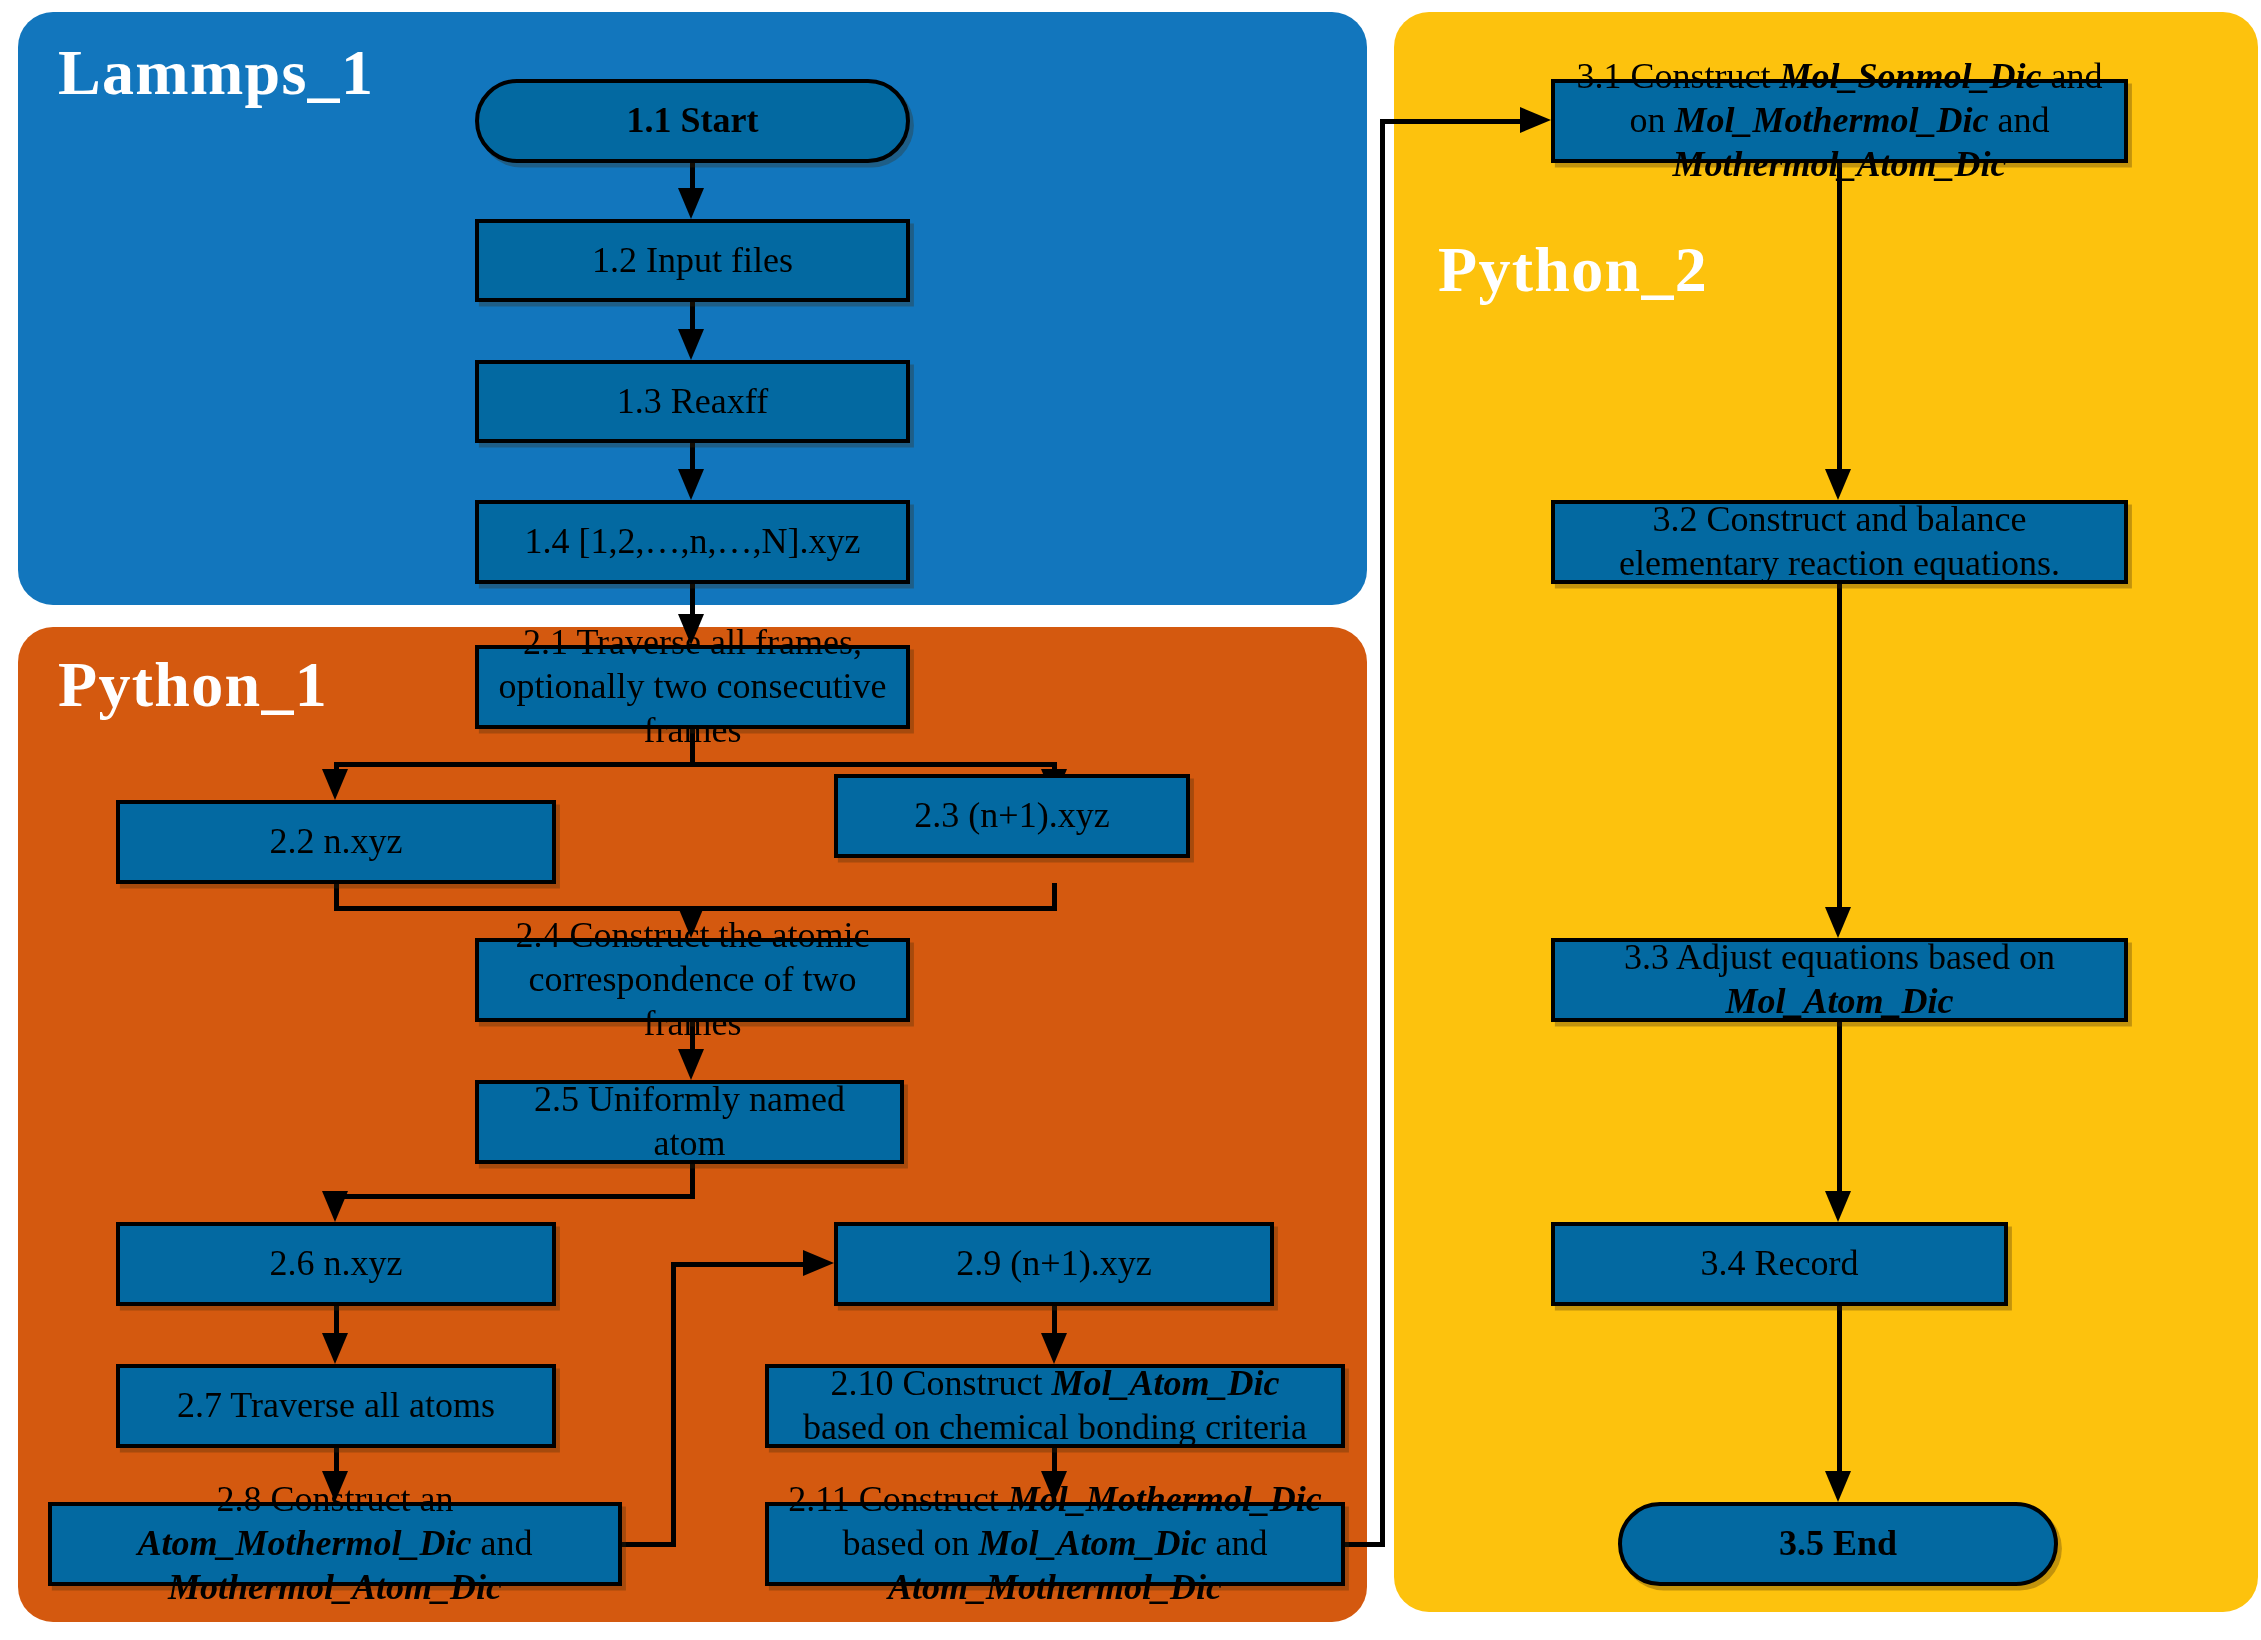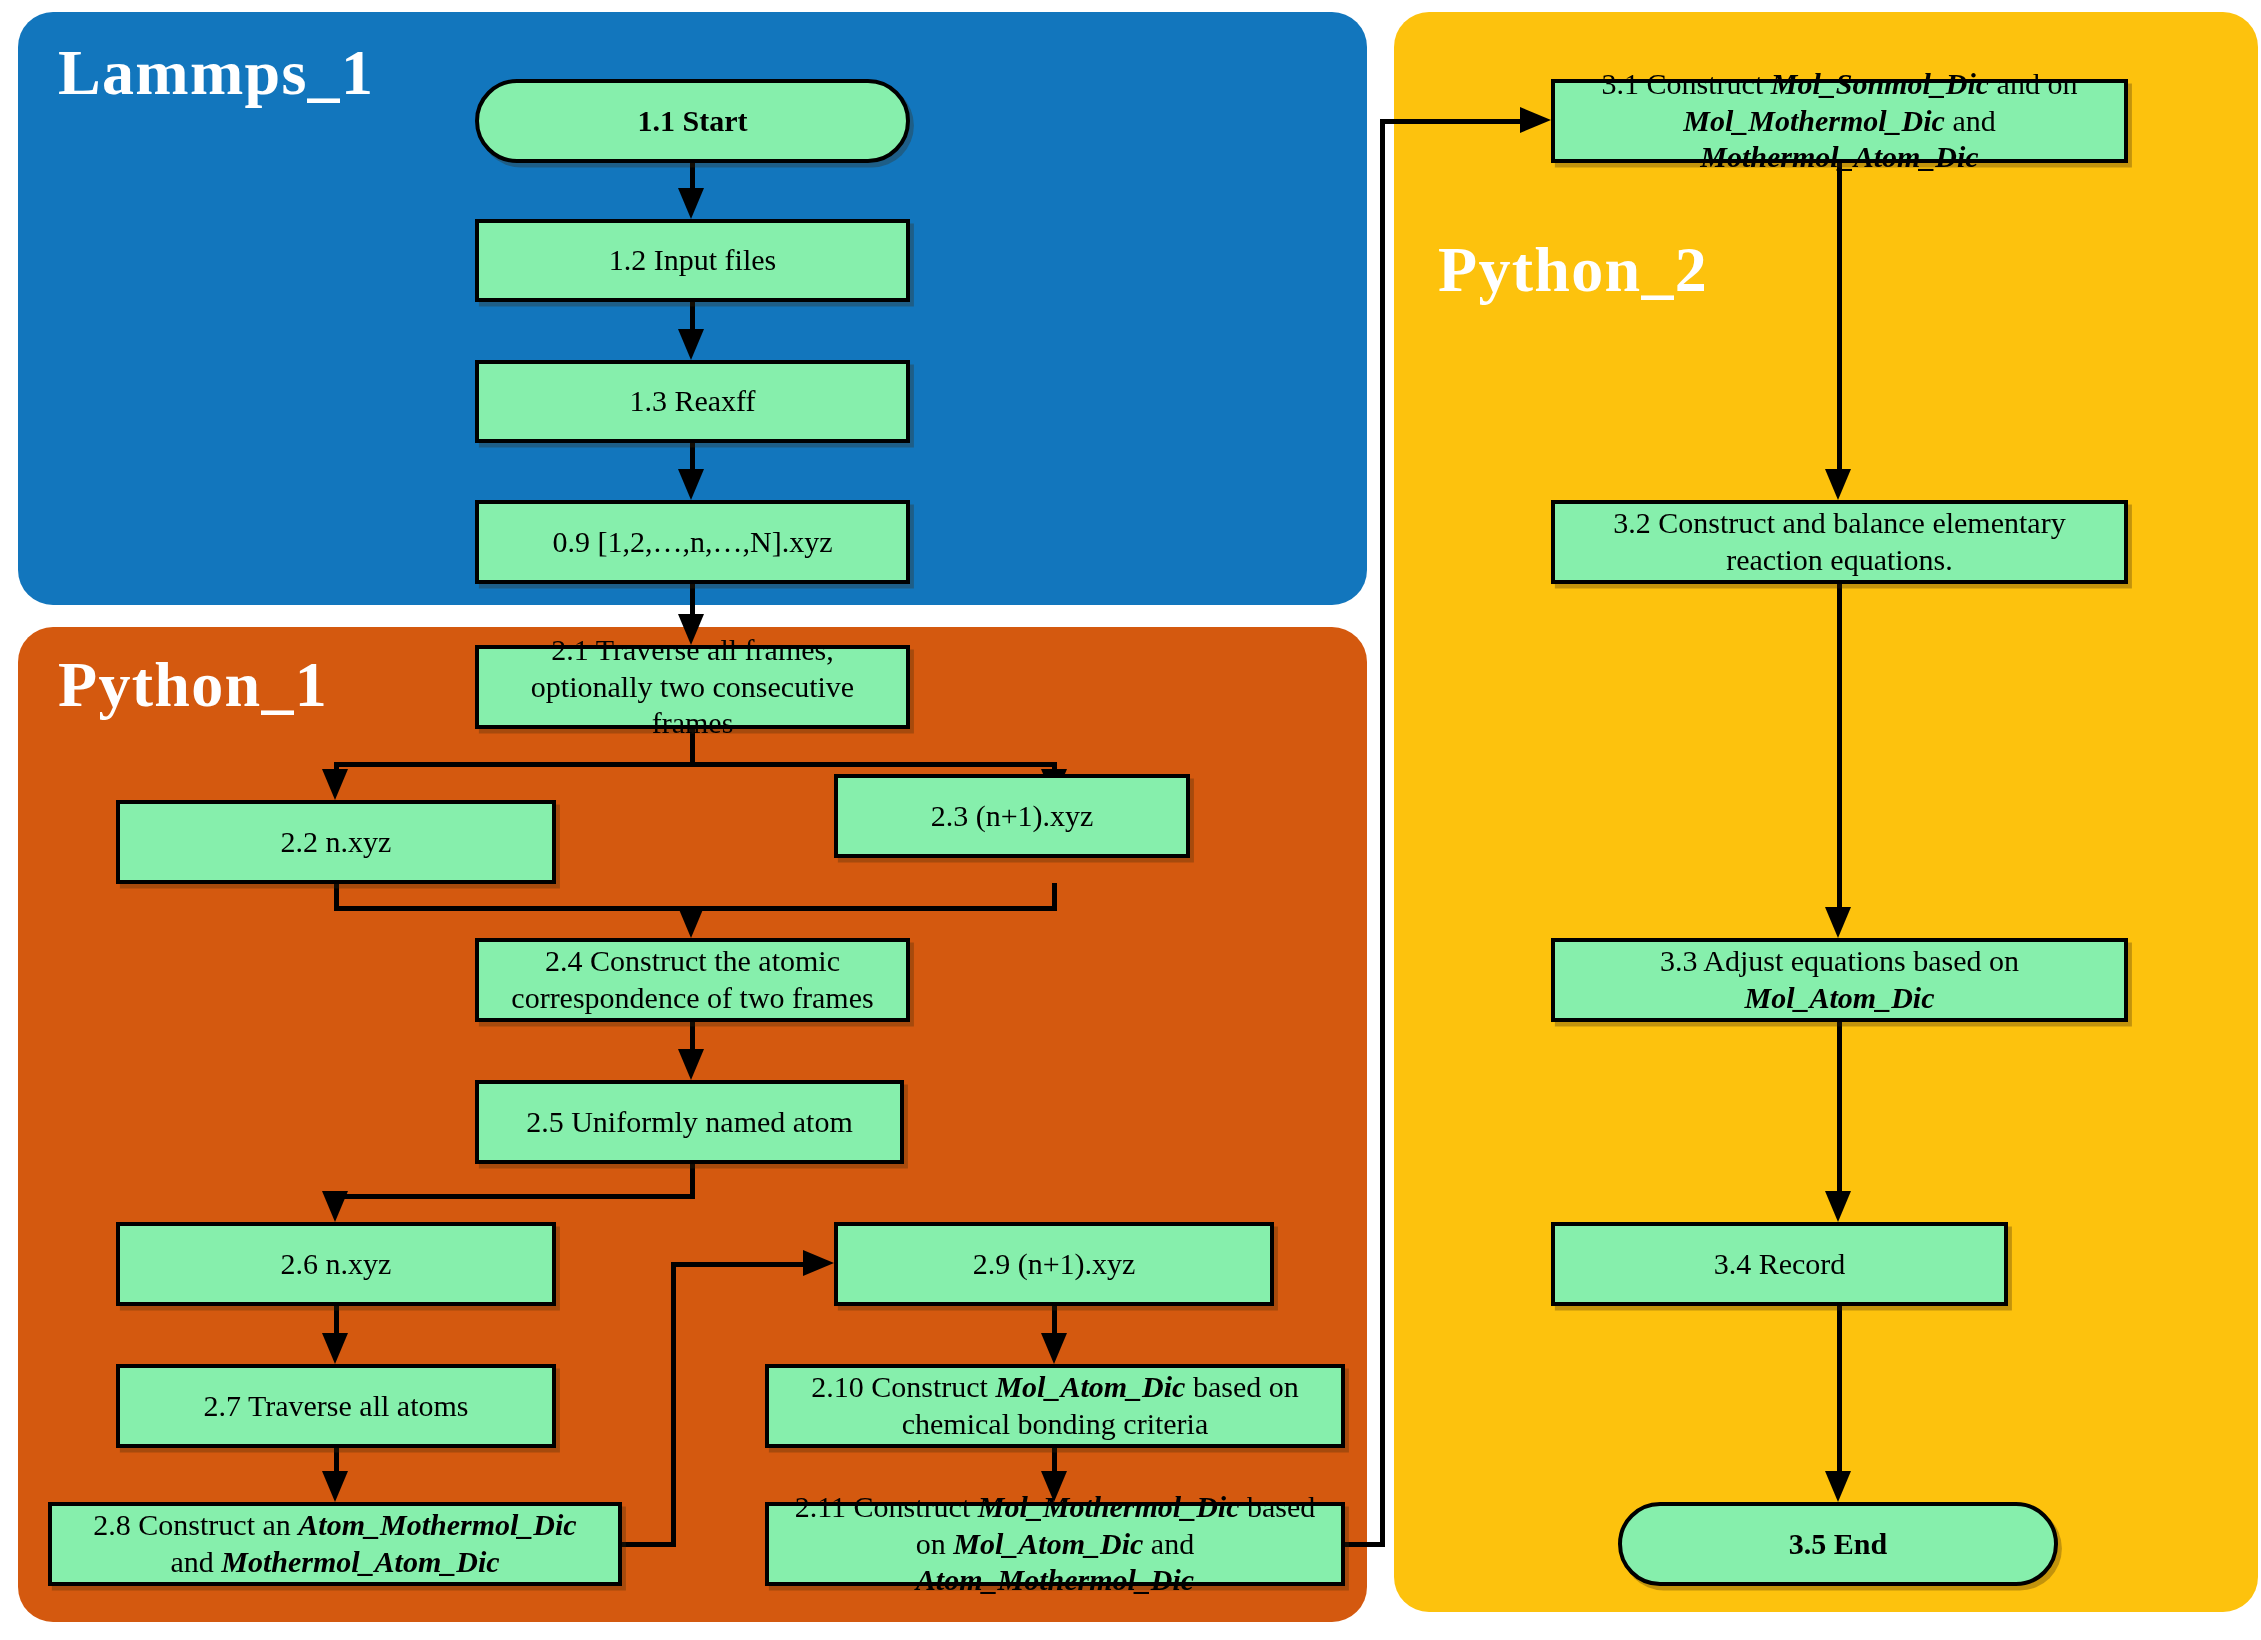--- a/index.html
+++ b/index.html
@@ -10,23 +10,23 @@
   .panel.blue   { left: 18px;   top: 11.6px;  width: 1349px; height: 593px;  background: #1276BD; }
   .panel.orange { left: 18px;   top: 627px; width: 1349px; height: 995px; background: #D4590F; }
   .panel.yellow { left: 1394px; top: 11.6px;  width: 838px; height: 1600px; background: #FDC20D; padding-left: 26px; }
 
   .panel-title { position: absolute; color: #ffffff; font-weight: bold; font-size: 64px; letter-spacing: 1.3px; }
   .title-lammps1 { left: 40px;  top: 24px; }
   .title-python1 { left: 40px;  top: 21px; }
   .title-python2 { left: 44px;  top: 221px; }
 
   .node {
-    position: absolute; background: #86efac; border: 4.5px solid #000000;
+    position: absolute; background: #0369a1; border: 4.5px solid #000000;
     display: flex; align-items: center; justify-content: center;
-    text-align: center; color: #000000; font-size: 30px; line-height: 1.22;
+    text-align: center; color: #000000; font-size: 36px; line-height: 1.22;
     padding: 2.6px 17px; box-sizing: border-box;
     box-shadow: 3.9px 4.5px 0 rgba(60,40,10,0.30);
   }
   .node.stadium { border-radius: 48px; font-weight: bold; }
   .em { font-weight: bold; font-style: italic; }
 
   .vline, .hline { position: absolute; background: #000000; }
   .vline { width: 4.5px; }
   .hline { height: 4.5px; }
   .arr-down { position: absolute; width: 0; height: 0;
@@ -111,21 +111,21 @@
   <div class="node stadium" style="left:475px;top:79px;width:435px;height:84px">
     <span>1.1 Start</span>
   </div>
   <div class="node" style="left:475px;top:219px;width:435px;height:83px">
     <span>1.2 Input files</span>
   </div>
   <div class="node" style="left:475px;top:360px;width:435px;height:83px">
     <span>1.3 Reaxff</span>
   </div>
   <div class="node" style="left:475px;top:500px;width:435px;height:84px">
-    <span>0.9 [1,2,…,n,…,N].xyz</span>
+    <span>1.4 [1,2,…,n,…,N].xyz</span>
   </div>
 
   <div class="node" style="left:475px;top:645px;width:435px;height:84px">
     <span>2.1 Traverse all frames, optionally two consecutive frames</span>
   </div>
   <div class="node" style="left:116px;top:800px;width:440px;height:84px">
     <span>2.2 n.xyz</span>
   </div>
   <div class="node" style="left:834px;top:774px;width:356px;height:84px">
     <span>2.3 (n+1).xyz</span>

